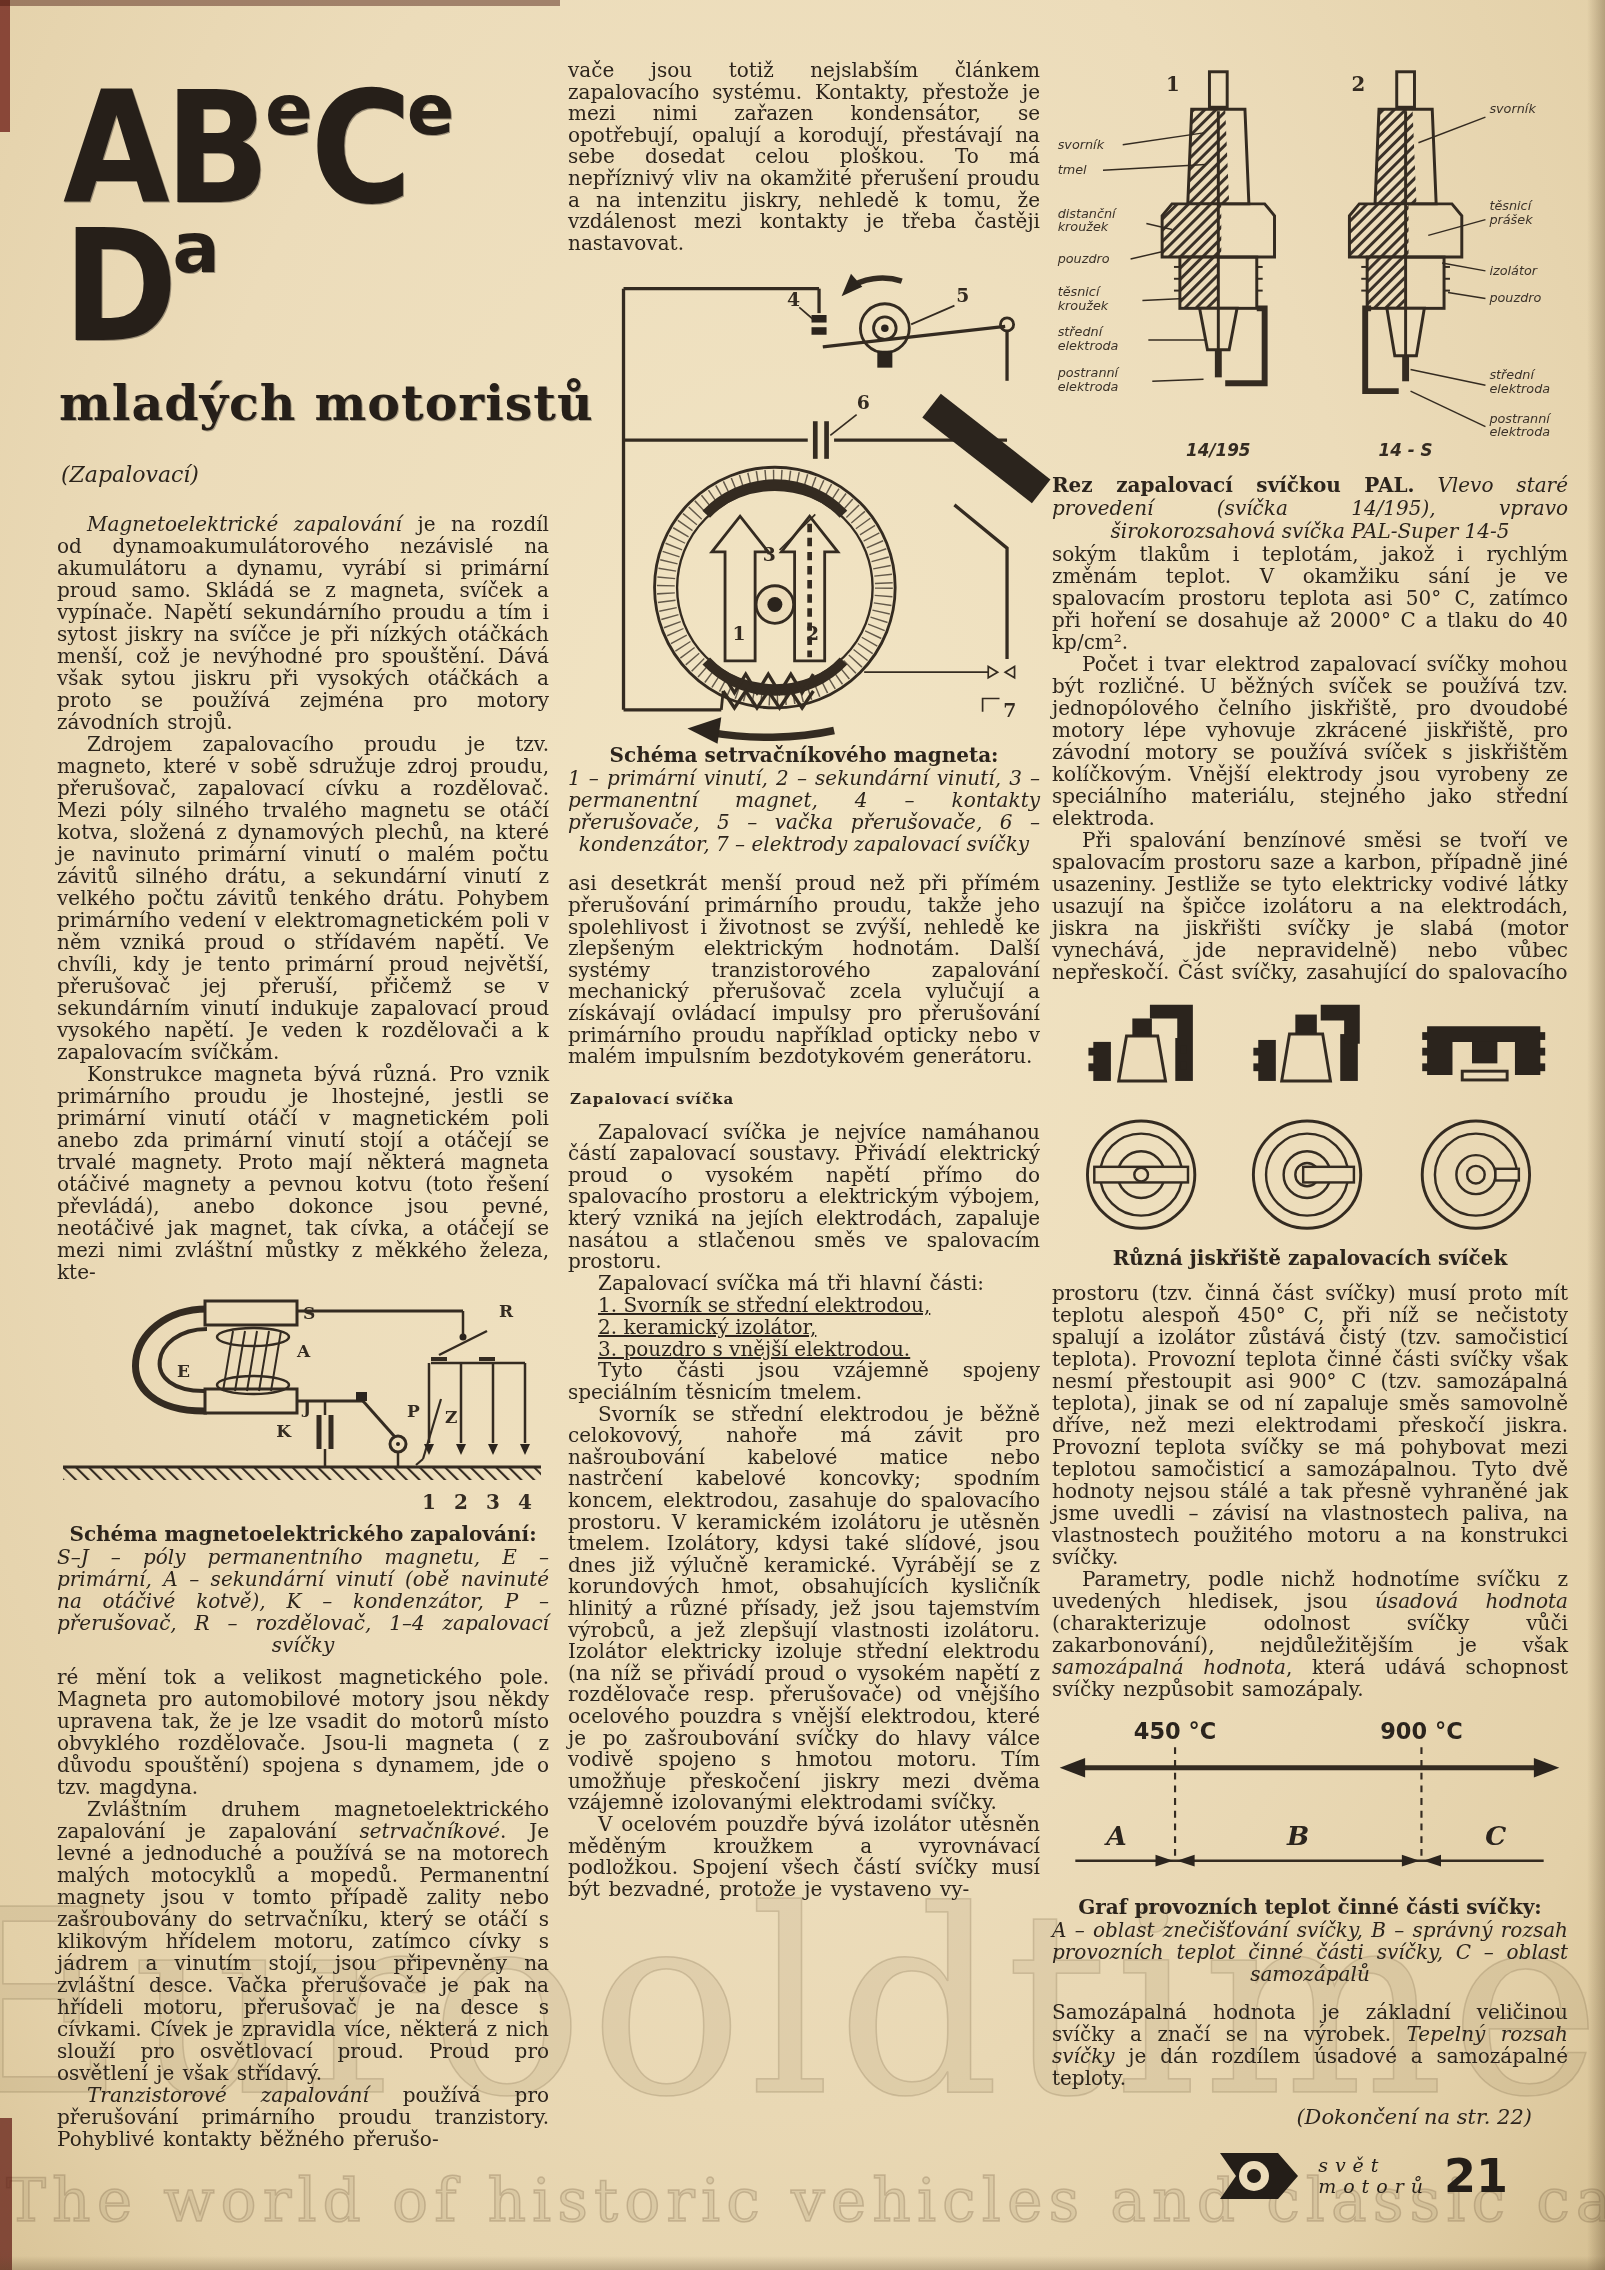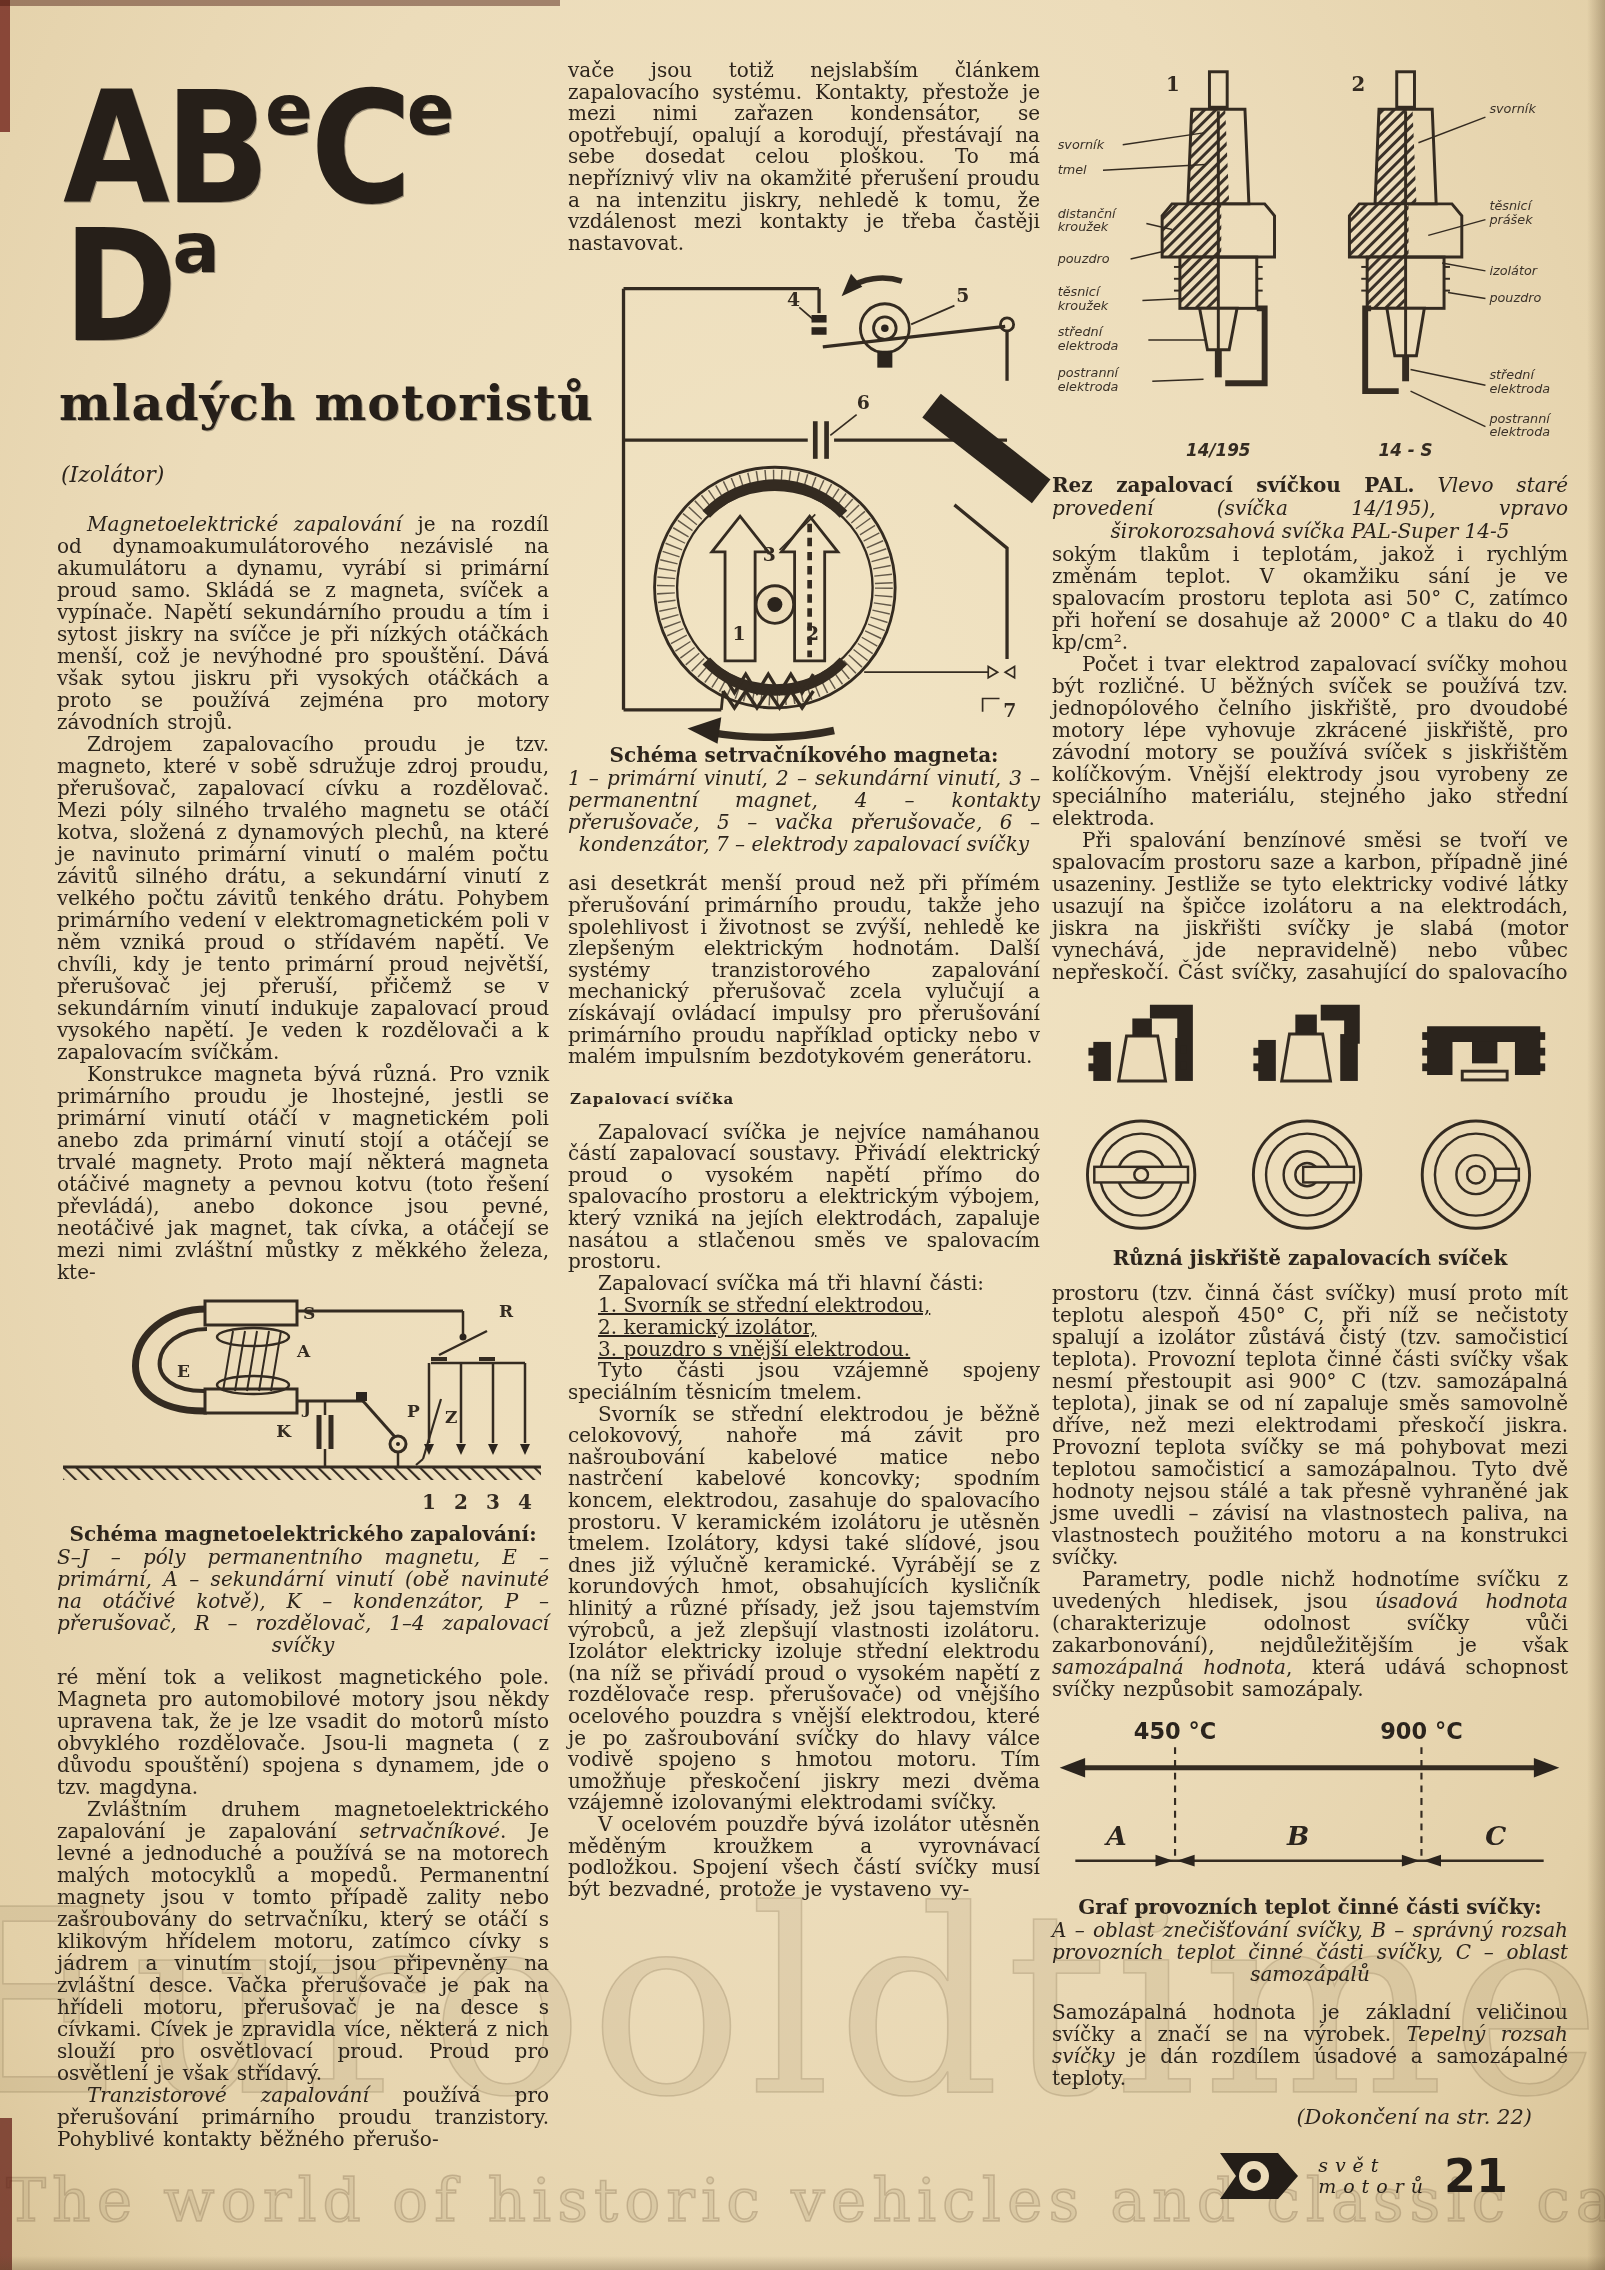--- a/index.html
+++ b/index.html
@@ -87,21 +87,21 @@
   <div class="mark mark-tl"></div>
   <div class="mark mark-bl"></div>
   <div class="mark mark-top"></div>
   <div class="mark edge-r"></div>
   <div class="mark edge-b"></div>
 
   <div class="col col-left">
     <div class="masthead">
       <div class="title"><span class="t-big">AB</span><span class="t-sup">e</span><span class="t-big">C</span><span class="t-sup">e</span><span class="t-big">D</span><span class="t-sup">a</span></div>
       <div class="subtitle">mladých motoristů</div>
-      <div class="cont-note">(Izolátor)</div>
+      <div class="cont-note">(Zapalovací)</div>
     </div>
 
     <p class="body"><i>Magnetoelektrické zapalování</i> je na rozdíl od dynamoakumulátorového nezávislé na akumulátoru a dynamu, vyrábí si primární proud samo. Skládá se z magneta, svíček a vypínače. Napětí sekundárního proudu a tím i sytost jiskry na svíčce je při nízkých otáčkách menší, což je nevýhodné pro spouštění. Dává však sytou jiskru při vysokých otáčkách a proto se používá zejména pro motory závodních strojů.</p>
     <p class="body">Zdrojem zapalovacího proudu je tzv. magneto, které v sobě sdružuje zdroj proudu, přerušovač, zapalovací cívku a rozdělovač. Mezi póly silného trvalého magnetu se otáčí kotva, složená z dynamových plechů, na které je navinuto primární vinutí o malém počtu závitů silného drátu, a sekundární vinutí z velkého počtu závitů tenkého drátu. Pohybem primárního vedení v elektromagnetickém poli v něm vzniká proud o střídavém napětí. Ve chvíli, kdy je tento primární proud největší, přerušovač jej přeruší, přičemž se v sekundárním vinutí indukuje zapalovací proud vysokého napětí. Je veden k rozdělovači a k zapalovacím svíčkám.</p>
     <p class="body">Konstrukce magneta bývá různá. Pro vznik primárního proudu je lhostejné, jestli se primární vinutí otáčí v magnetickém poli anebo zda primární vinutí stojí a otáčejí se trvalé magnety. Proto mají některá magneta otáčivé magnety a pevnou kotvu (toto řešení převládá), anebo dokonce jsou pevné, neotáčivé jak magnet, tak cívka, a otáčejí se mezi nimi zvláštní můstky z měkkého železa, kte-</p>
 
     <figure class="fig">
       <svg viewBox="0 0 492 220" width="492" height="220">
         <defs>
           <pattern id="ghatch" width="9" height="13" patternUnits="userSpaceOnUse" patternTransform="rotate(-45)">

